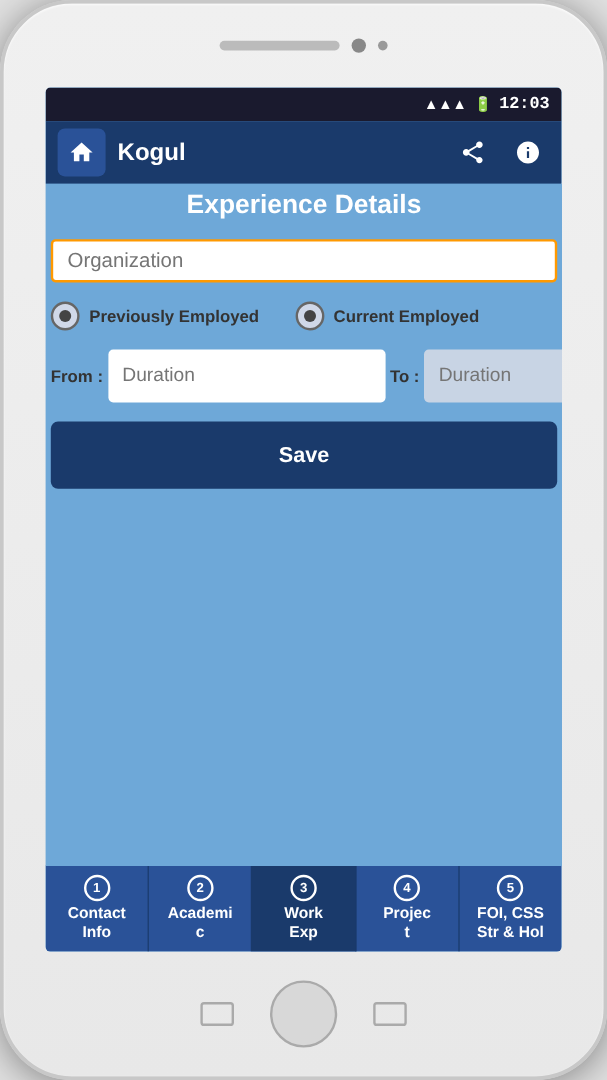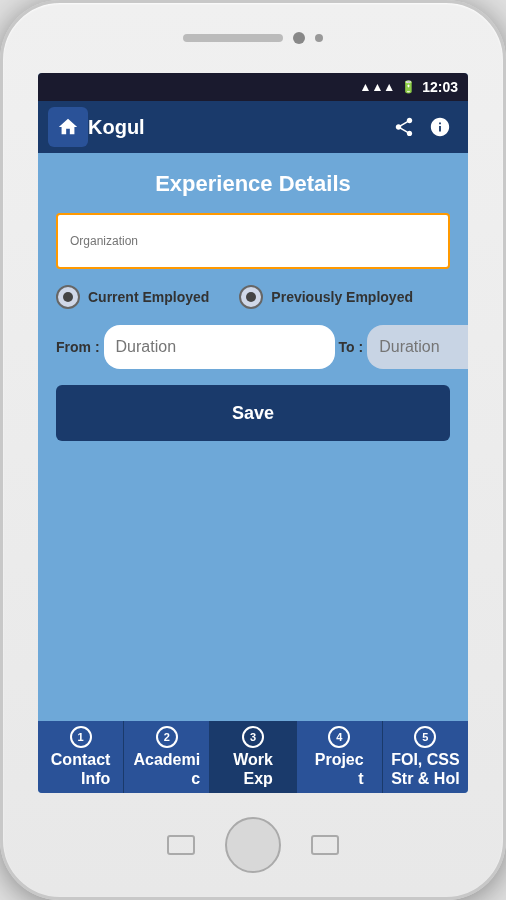--- a/index.html
+++ b/index.html
@@ -75,33 +75,35 @@
       align-items: center;
       justify-content: flex-end;
       padding: 0 10px;
       gap: 6px;
       flex-shrink: 0;
     }
     .status-time {
       color: white;
       font-size: 14px;
       font-weight: bold;
+      font-family: Liberation Mono, monospace;
     }
     .signal-icon, .battery-icon {
       color: white;
       font-size: 12px;
     }
 
     
     .app-bar {
       background: #1a3a6b;
       height: 52px;
       display: flex;
       align-items: center;
       padding: 0 10px;
+      gap: 10px;
       flex-shrink: 0;
     }
     .home-btn {
       width: 40px;
       height: 40px;
       background: #2a5298;
       border-radius: 6px;
       display: flex;
       align-items: center;
       justify-content: center;
@@ -121,43 +123,43 @@
       align-items: center;
       justify-content: center;
       cursor: pointer;
     }
     .app-bar-icon svg { fill: white; }
 
     
     .main-content {
       flex: 1;
       background: #6ea8d8;
-      padding: 18px;
+      padding: 4px;
       overflow-y: auto;
       display: flex;
       flex-direction: column;
       gap: 12px;
     }
 
     .section-title {
       color: white;
       font-size: 22px;
       font-weight: bold;
       text-align: center;
       margin-bottom: 4px;
     }
 
     .input-field {
       width: 100%;
-      height: 56px;
+      height: 36px;
       background: white;
       border: none;
       border-radius: 4px;
       padding: 0 12px;
-      font-size: 12px;
+      font-size: 17px;
       color: #888;
       outline: none;
     }
     .input-field.focused {
       border: 2px solid #f90;
     }
 
     .radio-row {
       display: flex;
       align-items: center;
@@ -203,21 +205,21 @@
       color: #333;
       font-size: 14px;
       font-weight: bold;
       white-space: nowrap;
     }
     .duration-input {
       flex: 1;
       height: 44px;
       background: white;
       border: none;
-      border-radius: 16px;
+      border-radius: 4px;
       padding: 0 12px;
       font-size: 16px;
       color: #888;
       outline: none;
     }
     .duration-input.disabled {
       background: #c8d4e4;
       color: #888;
     }
 
@@ -263,22 +265,22 @@
       border: 2px solid white;
       border-radius: 50%;
       display: flex;
       align-items: center;
       justify-content: center;
       font-size: 11px;
       font-weight: bold;
       margin-bottom: 2px;
     }
     .nav-label {
-      font-size: 16px;
-      text-align: right;
+      font-size: 13px;
+      text-align: center;
       line-height: 1.2;
       font-weight: bold;
     }
 
     
     .phone-bottom {
       flex: 1;
       display: flex;
       align-items: center;
       justify-content: center;
@@ -346,32 +348,32 @@
     </div>
 
     <div class="main-content">
 
       <div class="section-title">Experience Details</div>
 
       <input class="input-field focused" type="text" placeholder="Organization" style="">
 
 
       <div class="radio-row">
+        <div class="radio-item">
+          <div class="radio-circle">
+            <div class="inner"></div>
+          </div>
+          <span class="radio-label">Previously Employed</span>
+        </div>
         <div class="radio-item">
           <div class="radio-circle">
             <div class="inner"></div>
           </div>
           <span class="radio-label">Current Employed</span>
         </div>
-        <div class="radio-item">
-          <div class="radio-circle">
-            <div class="inner"></div>
-          </div>
-          <span class="radio-label">Previously Employed</span>
-        </div>
       </div>
 
       <div class="duration-row">
         <span class="duration-label">From :</span>
         <input class="duration-input" type="text" placeholder="Duration" style="">
         <span class="duration-label">To :</span>
         <input class="duration-input disabled" type="text" disabled="" placeholder="Duration" style="">
       </div>
 
 

